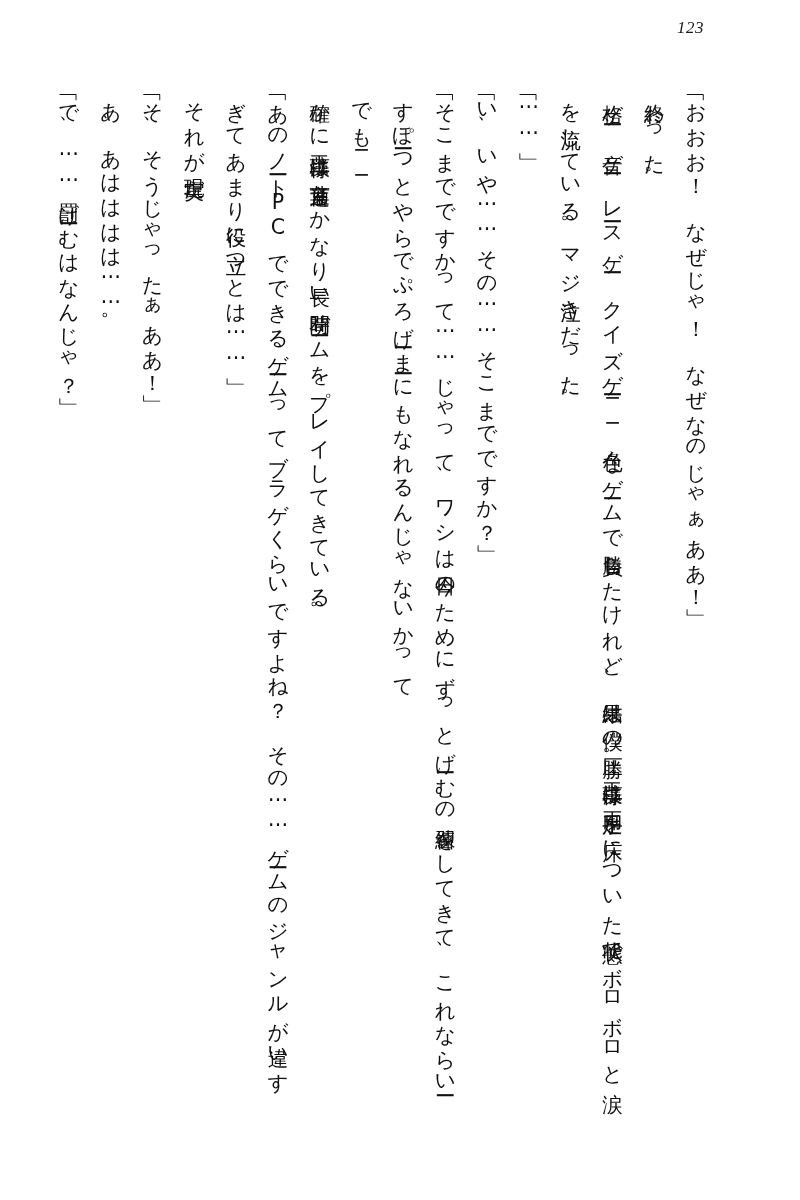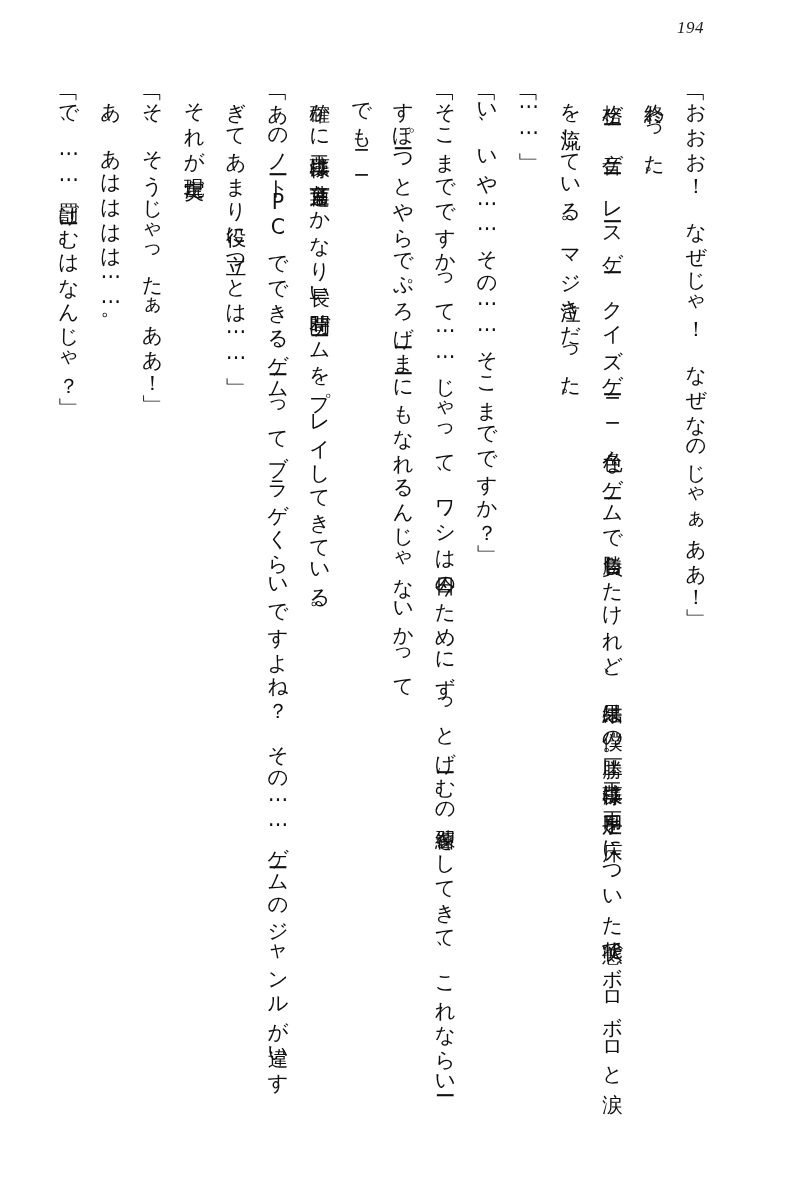--- a/index.html
+++ b/index.html
@@ -52,21 +52,21 @@
     color: #101010;
     text-align: start;
     white-space: pre-wrap;
   }
 </style>
 </head>
 <body>
 
 <div class="page">
 
-  <div class="page-number">194</div>
+  <div class="page-number">123</div>
 
   <div class="text-body">「おおお！　なぜじゃ！　なぜなのじゃぁああ！」
 終わった。
 格ゲー、音ゲー、レースゲー、クイズゲー──色々なゲームで勝負したけれど、結果は僕の圧勝。玉藻様は両手足を床についた状態でボロボロと涙を流している。マジ泣きだった。
 「……」
 「い、いや……その……そこまでですか？」
 「そこまでですかって……じゃって、ワシは今日のためにずっとげーむの練習をしてきて、これならいーすぽーつとやらでぷろげーまーにもなれるんじゃないかって
 でも──
 確かに玉藻様は言葉通りかなり長い時間ゲームをプレイしてきている。
 「あのノートPCでできるゲームってブラゲくらいですよね？　その……ゲームのジャンルが違いすぎてあまり役に立つとは……」

